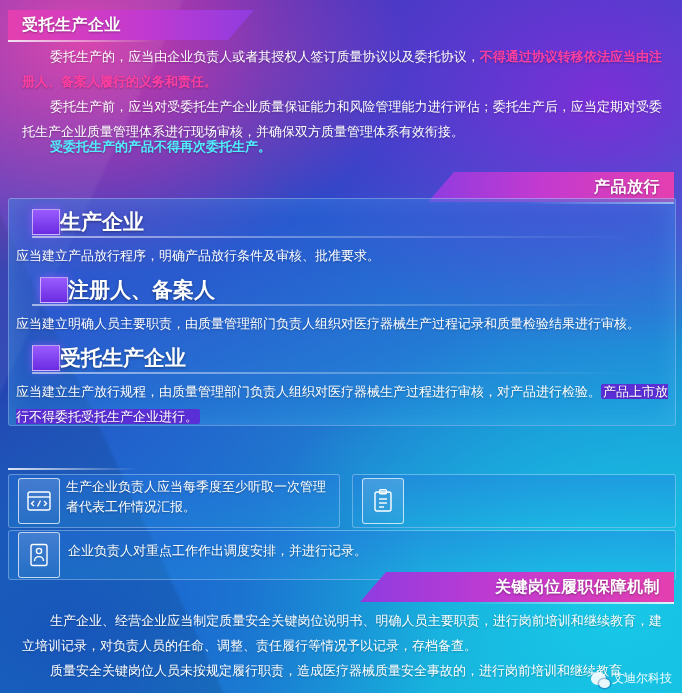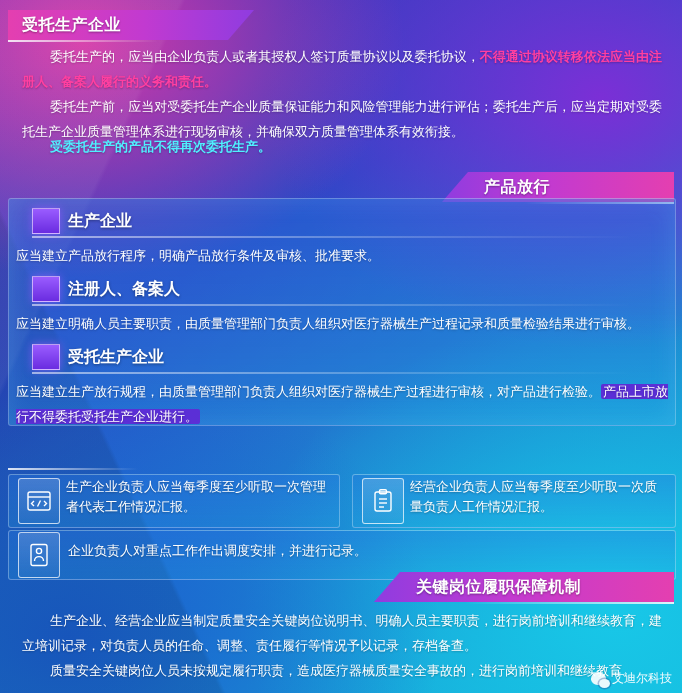--- a/index.html
+++ b/index.html
@@ -31,21 +31,21 @@
     font-size:16px;font-weight:bold;letter-spacing:.5px;
     color:#ffffff;
     text-shadow:0 1px 2px rgba(0,0,0,.35);
   }
   .banner.left{
     left:8px;padding:0 42px 0 14px;
     background:linear-gradient(90deg,#e43fb0 0%,#c23ad0 55%,#8f3ce0 100%);
     clip-path:polygon(0 0,100% 0,calc(100% - 26px) 100%,0 100%);
   }
   .banner.right{
-    right:8px;padding:0 0 0 42px;justify-content:flex-start;
+    right:8px;padding:0 14px 0 42px;justify-content:flex-end;
     background:linear-gradient(90deg,#8f3ce0 0%,#c23ad0 45%,#e43fb0 100%);
     clip-path:polygon(26px 0,100% 0,100% 100%,0 100%);
   }
   .bnr-line{
     position:absolute;height:2px;background:linear-gradient(90deg,rgba(255,255,255,.85),rgba(255,255,255,0));
   }
   .bnr-line.r{background:linear-gradient(270deg,rgba(255,255,255,.85),rgba(255,255,255,0));}
 
   
   .para{
@@ -63,22 +63,22 @@
 
   
   .panel{
     position:absolute;
     background:linear-gradient(180deg,rgba(40,110,220,.42),rgba(40,160,230,.28));
     border:1px solid rgba(255,255,255,.28);
     border-radius:3px;
     box-shadow:inset 0 0 24px rgba(120,220,255,.18);
   }
   .subhead{
-    position:absolute;display:flex;align-items:center;gap:8px;
-    font-size:16px;font-weight:bold;color:#ffffff;
+    position:absolute;display:flex;align-items:center;
+    font-size:21px;font-weight:bold;color:#ffffff;
     text-shadow:0 1px 3px rgba(0,0,0,.4);
   }
   .subhead .bar{
     width:26px;height:24px;background:linear-gradient(180deg,#9a5cff,#6a2ce0);
     border:1px solid rgba(255,255,255,.55);
     box-shadow:0 0 8px rgba(150,90,255,.7);
   }
   .subline{
     position:absolute;height:2px;width:92%;
     background:linear-gradient(90deg,rgba(255,255,255,.55),rgba(255,255,255,0));
@@ -151,21 +151,21 @@
 
   <div class="subhead" style="top:208px;left:32px;">
     <span class="bar"></span>
     <span>生产企业</span>
   </div>
   <div class="subline" style="top:236px;left:32px;width:600px;"></div>
   <div class="para" style="top:243px;left:16px;width:650px;">
     <span>应当建立</span><span class="hl-b">产品放行程序</span><span>，明确产品放行条件及审核、批准要求。</span>
   </div>
 
-  <div class="subhead" style="top:276px;left:32px;">
+  <div class="subhead" style="top:276px;left:40px;">
     <span class="bar"></span>
     <span>注册人、备案人</span>
   </div>
   <div class="subline" style="top:304px;left:32px;width:600px;"></div>
   <div class="para" style="top:311px;left:16px;width:650px;">
     <span>应当建立</span><span class="hl-b">明确人员主要职责</span><span>，由质量管理部门负责人组织对医疗器械生产过程记录和质量检验结果进行审核。</span>
   </div>
 
   <div class="subhead" style="top:344px;left:32px;">
     <span class="bar"></span>
@@ -195,23 +195,20 @@
   <div class="card" style="top:474px;left:352px;width:322px;height:52px;"></div>
   <div class="iconbox" style="top:478px;left:362px;">
     <svg width="24" height="26" viewBox="0 0 24 26" fill="none" stroke="#ffffff" stroke-width="1.4">
       <rect x="4" y="4" width="16" height="19" rx="2"></rect>
       <rect x="8.5" y="1.8" width="7" height="4" rx="1.2"></rect>
       <line x1="8" y1="11" x2="16" y2="11"></line>
       <line x1="8" y1="15" x2="16" y2="15"></line>
       <line x1="8" y1="19" x2="13" y2="19"></line>
     </svg>
   </div>
-  <div class="cardtext" style="top:477px;left:410px;width:256px;">
-    <span>经营企业负责人应当每季度至少听取一次</span><span class="hl-b">质量负责人</span><span>工作情况汇报。</span>
-  </div>
 
   <div class="card" style="top:530px;left:8px;width:666px;height:48px;"></div>
   <div class="iconbox" style="top:532px;left:18px;height:44px;">
     <svg width="22" height="26" viewBox="0 0 22 26" fill="none" stroke="#ffffff" stroke-width="1.4">
       <rect x="3" y="2.5" width="16" height="21" rx="2"></rect>
       <circle cx="11" cy="9" r="2.6"></circle>
       <path d="M6.5 19c0-2.6 2-4.4 4.5-4.4S15.5 16.4 15.5 19"></path>
     </svg>
   </div>
   <div class="cardtext" style="top:541px;left:68px;width:560px;">企业负责人对重点工作作出调度安排，并进行记录。</div>

